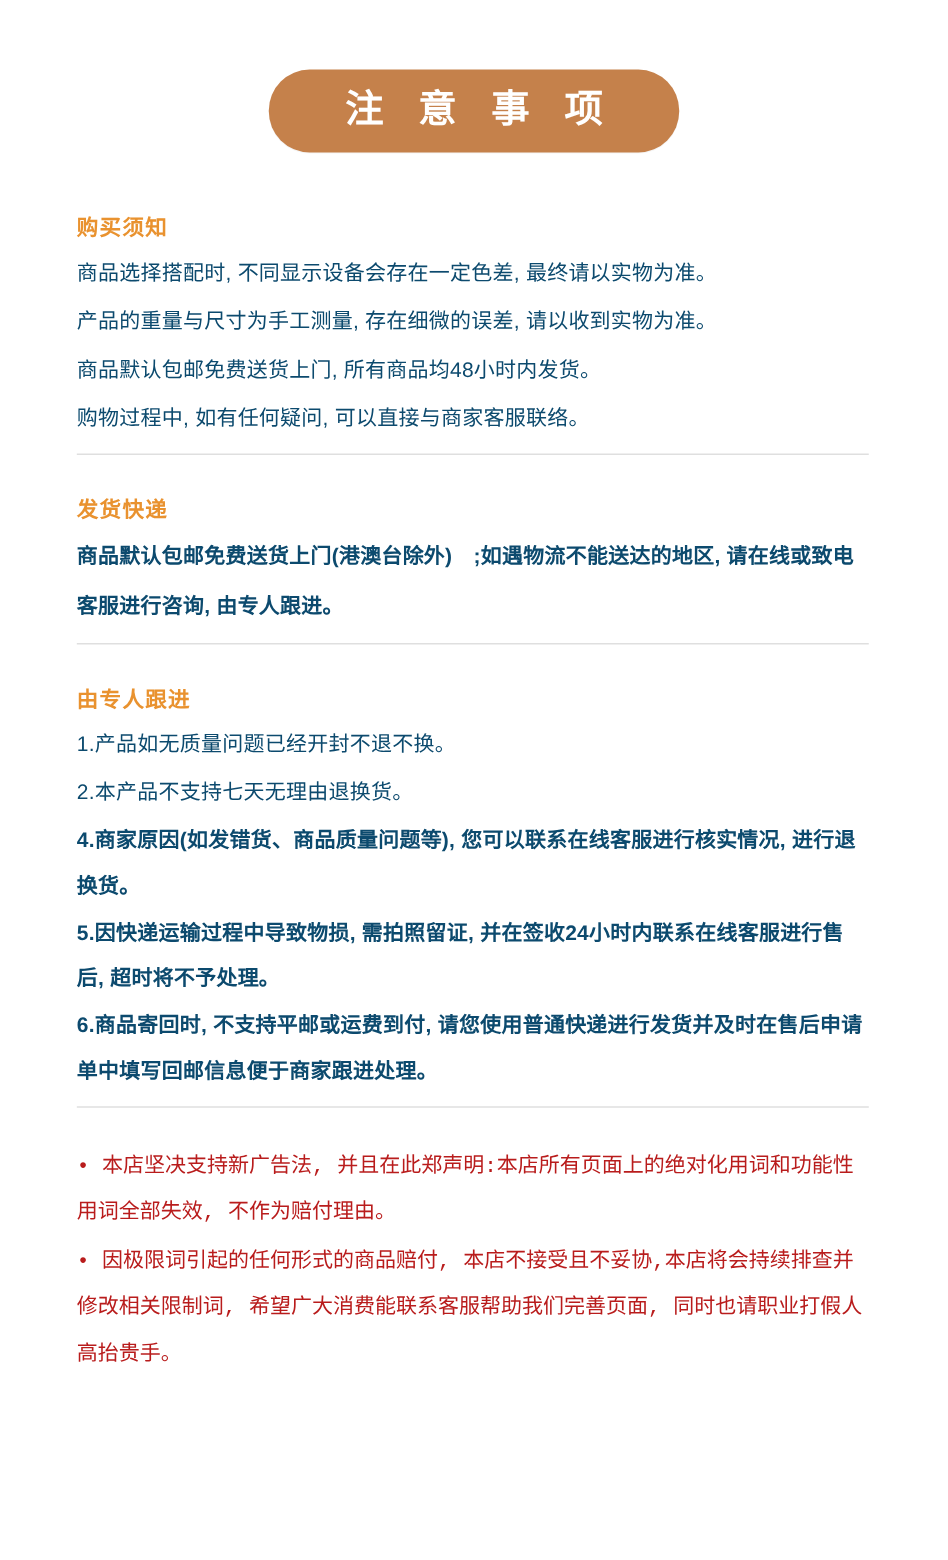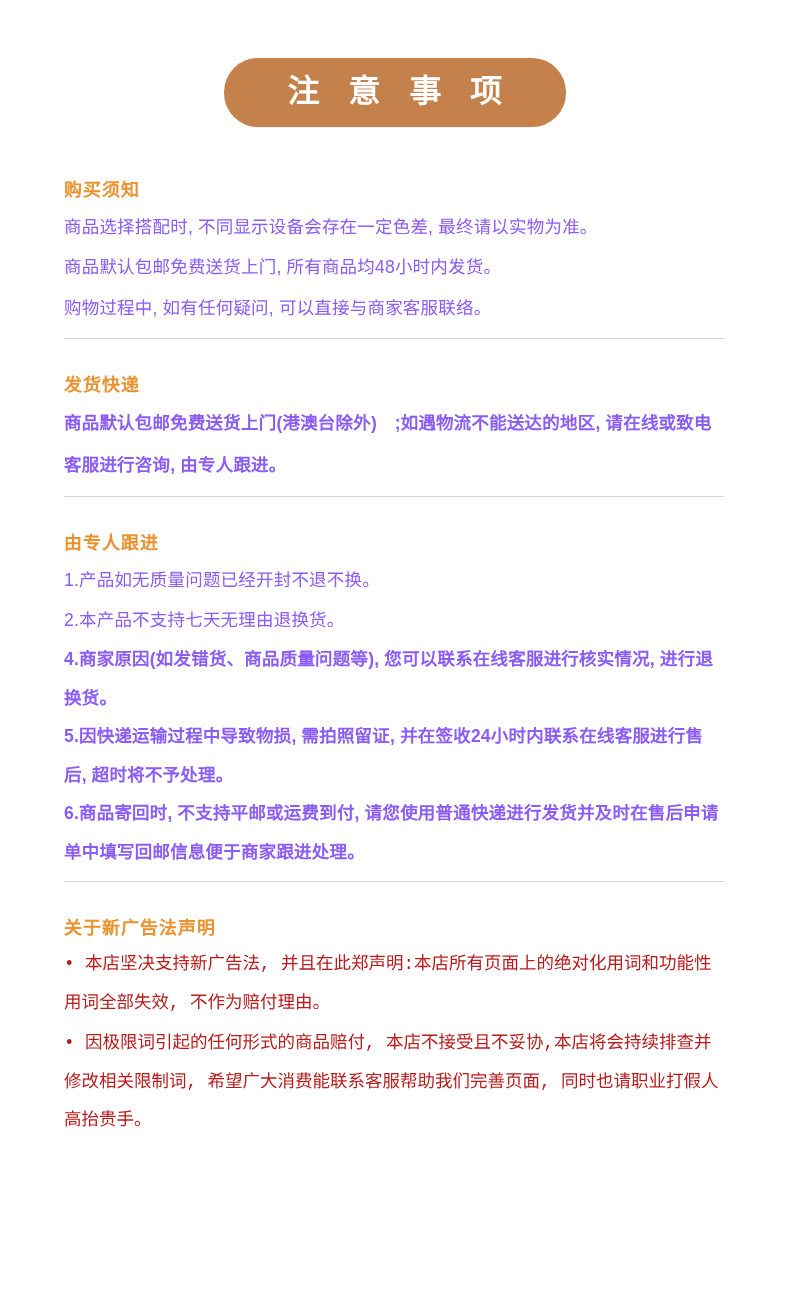--- a/index.html
+++ b/index.html
@@ -52,21 +52,21 @@
   .section-title {
     color: #e9922f;
     font-size: 18px;
     font-weight: bold;
     margin: 0 0 6px 0;
     letter-spacing: 1px;
   }
   .para {
     font-size: 17.5px;
     line-height: 2.3;
-    color: #8b5cf6;
+    color: #0c4a6e;
     letter-spacing: 0.2px;
     margin: 0;
   }
   .para.block {
     line-height: 2.2;
     font-weight: bold;
   }
   .bullet {
     font-size: 17.5px;
     line-height: 2.2;
@@ -85,38 +85,38 @@
 
   <div class="banner-wrap">
     <div class="banner">注 意 事 项</div>
   </div>
 
   <div class="content">
 
     <div class="section sec-purchase">
       <h3 class="section-title">购买须知</h3>
       <p class="para">商品选择搭配时, 不同显示设备会存在一定色差, 最终请以实物为准。</p>
+      <p class="para">产品的重量与尺寸为手工测量, 存在细微的误差, 请以收到实物为准。</p>
       <p class="para">商品默认包邮免费送货上门, 所有商品均48小时内发货。</p>
       <p class="para">购物过程中, 如有任何疑问, 可以直接与商家客服联络。</p>
     </div>
 
     <div class="section sec-delivery">
       <h3 class="section-title">发货快递</h3>
       <p class="para block">商品默认包邮免费送货上门(港澳台除外)　;如遇物流不能送达的地区, 请在线或致电客服进行咨询, 由专人跟进。</p>
     </div>
 
     <div class="section sec-aftersales">
       <h3 class="section-title">由专人跟进</h3>
       <p class="para">1.产品如无质量问题已经开封不退不换。</p>
       <p class="para">2.本产品不支持七天无理由退换货。</p>
       <p class="para block">4.商家原因(如发错货、商品质量问题等), 您可以联系在线客服进行核实情况, 进行退换货。</p>
       <p class="para block">5.因快递运输过程中导致物损, 需拍照留证, 并在签收24小时内联系在线客服进行售后, 超时将不予处理。</p>
       <p class="para block">6.商品寄回时, 不支持平邮或运费到付, 请您使用普通快递进行发货并及时在售后申请单中填写回邮信息便于商家跟进处理。</p>
     </div>
 
     <div class="section sec-ad">
-      <h3 class="section-title">关于新广告法声明</h3>
       <p class="bullet">• 本店坚决支持新广告法, 并且在此郑声明:本店所有页面上的绝对化用词和功能性用词全部失效, 不作为赔付理由。</p>
       <p class="bullet">•  因极限词引起的任何形式的商品赔付, 本店不接受且不妥协,本店将会持续排查并修改相关限制词, 希望广大消费能联系客服帮助我们完善页面, 同时也请职业打假人高抬贵手。</p>
     </div>
 
   </div>
 </div>
 
 </body></html>

